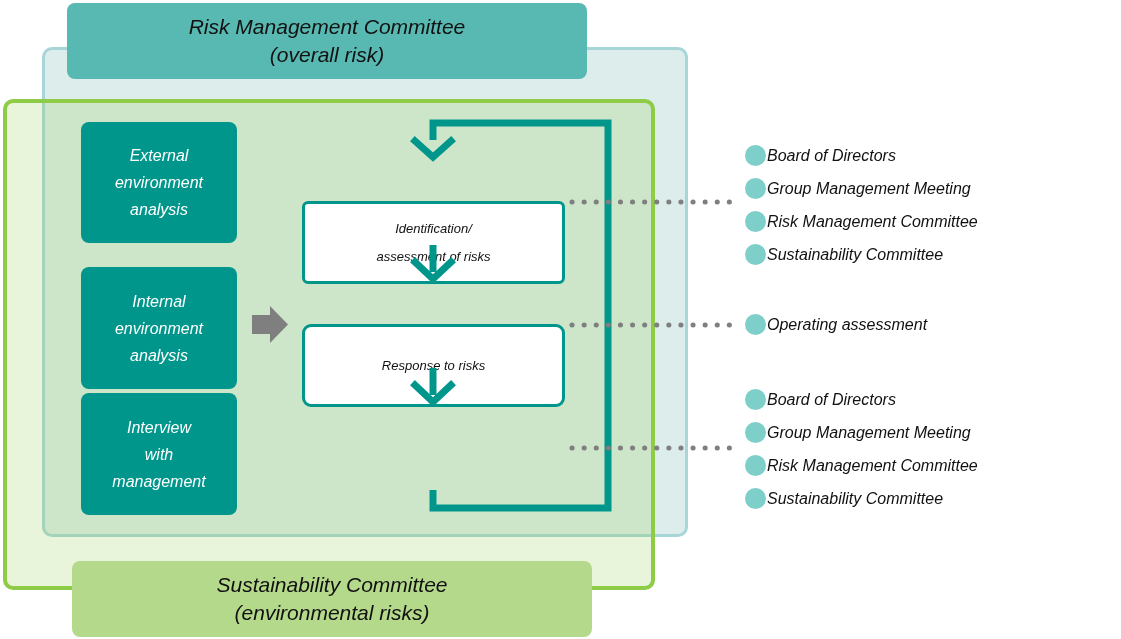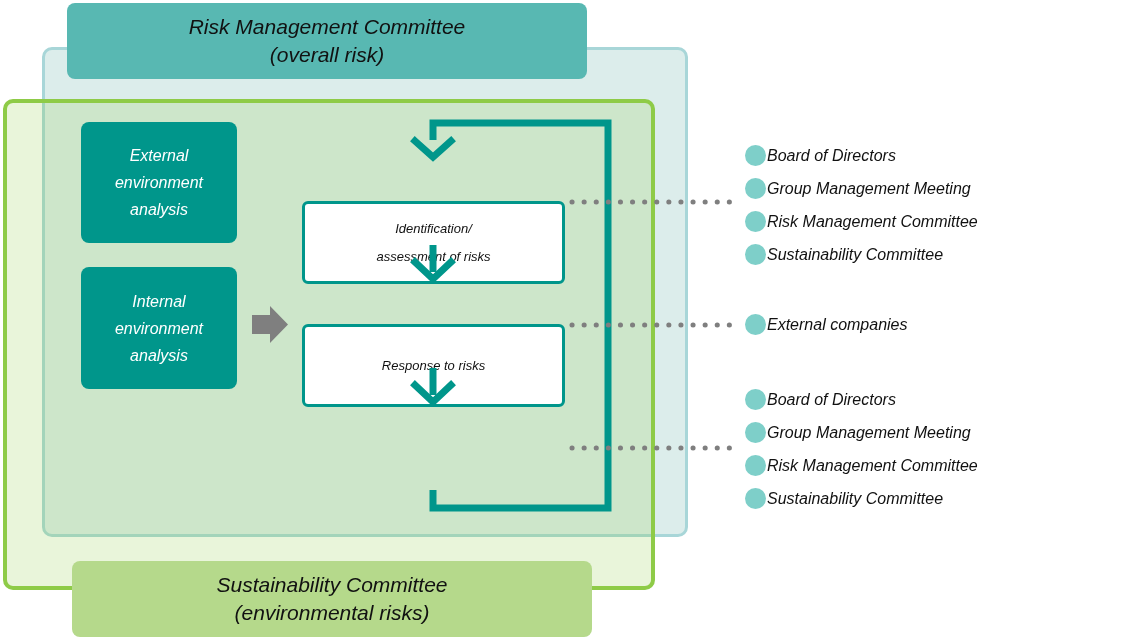--- a/index.html
+++ b/index.html
@@ -57,21 +57,21 @@
   
   .flow-box {
     position: absolute; left: 302px; width: 263px; height: 83px;
     background: #ffffff; border: 3px solid #00968b; border-radius: 6px;
     box-sizing: border-box;
     display: flex; align-items: center; justify-content: center;
     text-align: center; font-size: 13px; line-height: 28px;
     white-space: pre-line; z-index: 3; margin-top: 40px;
   }
   .flow-1 { top: 161px; }
-  .flow-2 { top: 284px; }
+  .flow-2 { top: 284px; border-radius: 9px; }
   .flow-3 { top: 407px; }
 
   
   .overlay {
     position: absolute; left: 0; top: 0; width: 1121px; height: 639px;
     z-index: 4; pointer-events: none;
   }
 
   
   .rp-header {
@@ -102,20 +102,23 @@
 (overall risk)</div>
   <div class="bottom-header">Sustainability Committee
 (environmental risks)</div>
 
   <div class="input-box input-1">External
 environment
 analysis</div>
   <div class="input-box input-2">Internal
 environment
 analysis</div>
+  <div class="input-box input-3">Interview
+with
+management</div>
 
   <div class="flow-box flow-1">Identification/
 assessment of risks</div>
   <div class="flow-box flow-2">Response to risks</div>
 
   <svg class="overlay" viewBox="0 0 1121 639" xmlns="http://www.w3.org/2000/svg">
 
     <path d="M433 490 V508 H608 V123 H433 V140" fill="none" stroke="#00968b" stroke-width="7"></path>
     <path d="M415 141 L433 157 L451 141" fill="none" stroke="#00968b" stroke-width="7" stroke-linecap="square"></path>
 
@@ -148,21 +151,21 @@
     </div>
     <div class="rp-row">
       <span class="bullet"></span>
       <span>Sustainability Committee</span>
     </div>
   </div>
 
   <div class="rp-group rp-group-2">
     <div class="rp-row">
       <span class="bullet"></span>
-      <span>External companies</span>
+      <span>Operating assessment</span>
     </div>
   </div>
 
   <div class="rp-group rp-group-3">
     <div class="rp-row">
       <span class="bullet"></span>
       <span>Board of Directors</span>
     </div>
     <div class="rp-row">
       <span class="bullet"></span>

